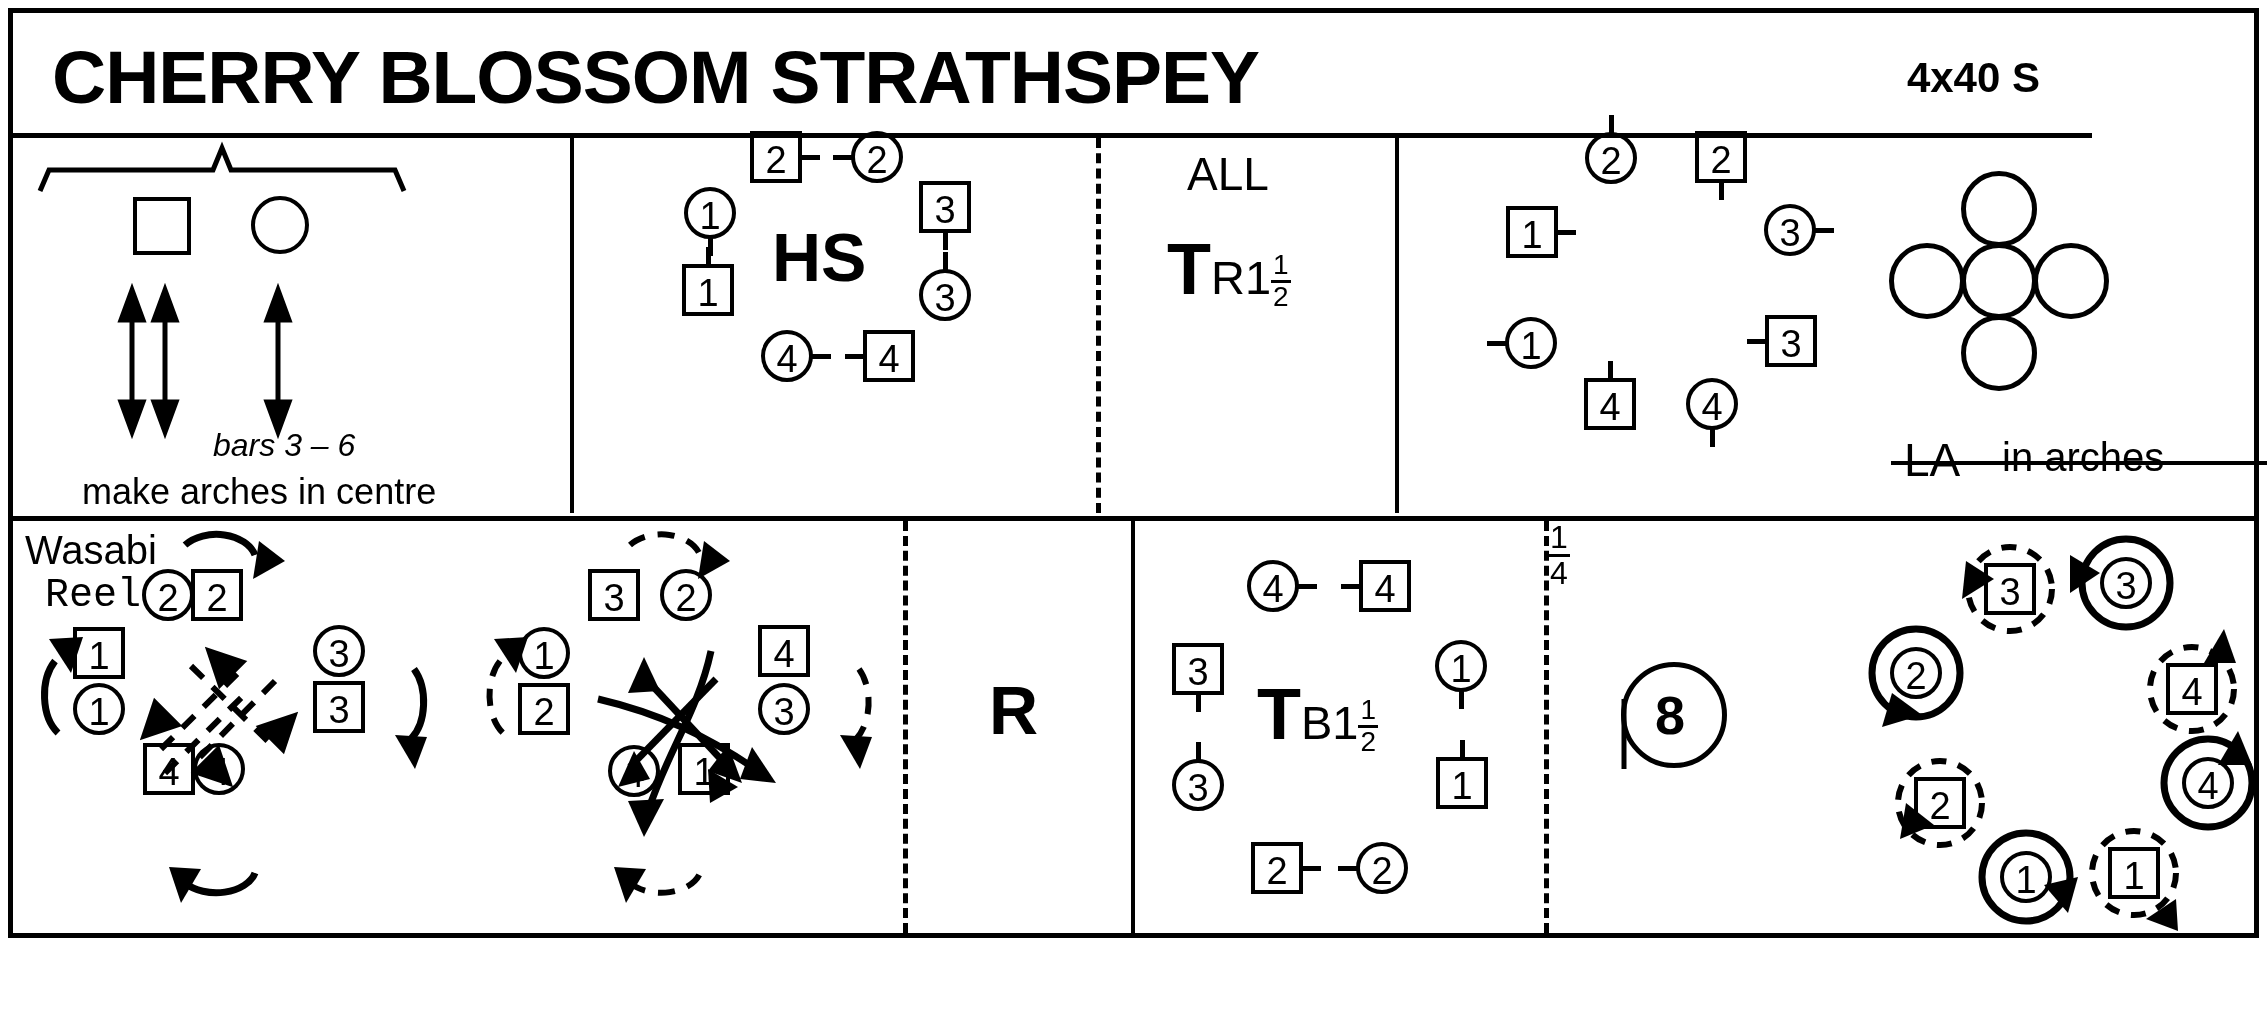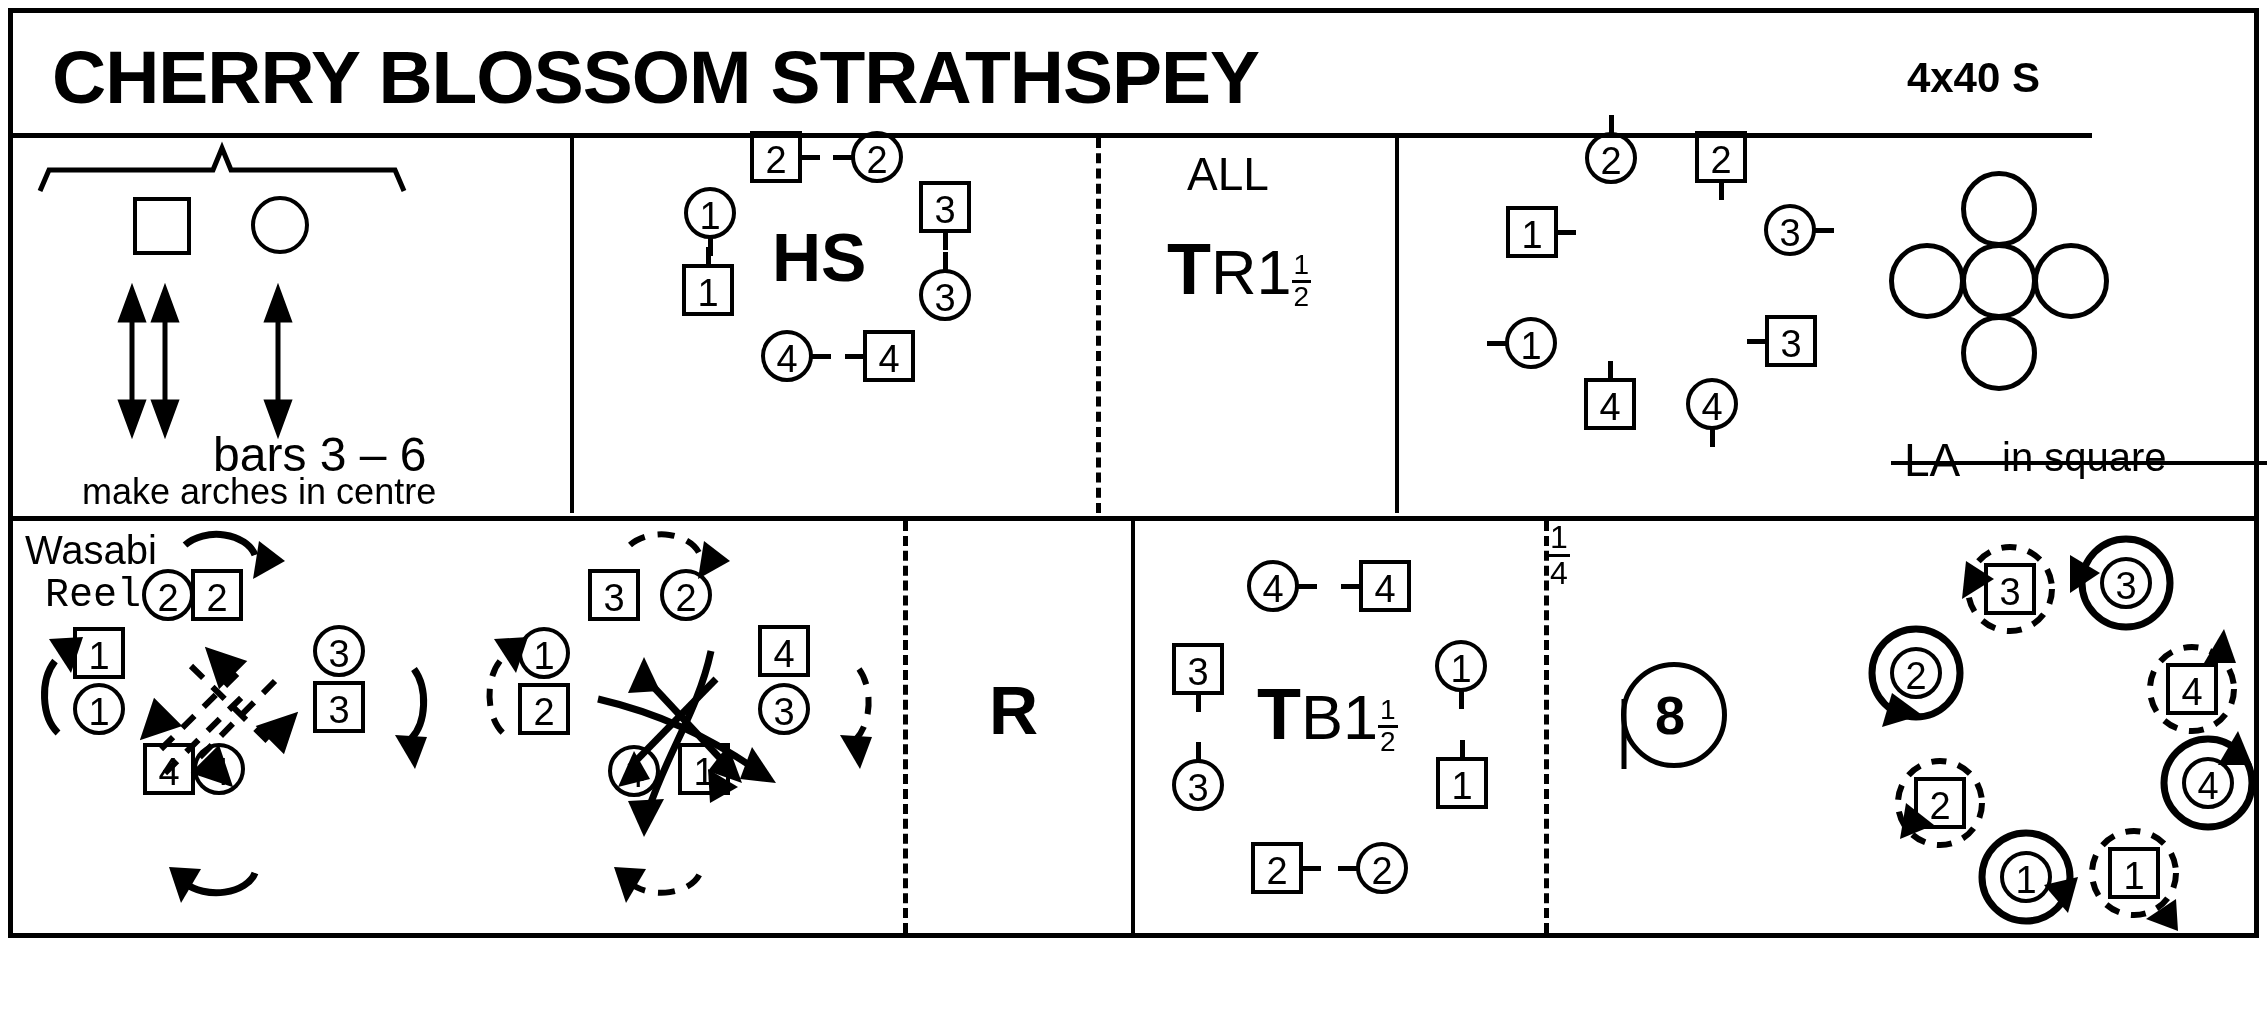--- a/index.html
+++ b/index.html
@@ -69,21 +69,21 @@
 
   svg.ov { position:absolute; left:0; top:0; overflow:visible; pointer-events:none; }
 
   
   .footer-left  { position:absolute; left:10px;  top:952px; font-size:40px; white-space:nowrap; }
   .footer-right { position:absolute; right:28px; top:958px; font-size:34px; white-space:nowrap; }
 
   
   .formula { position:absolute; white-space:nowrap; }
   .formula .big { font-size:72px; font-weight:bold; }
-  .formula .sub { font-size:63px; }
+  .formula .sub { font-size:47px; }
   .frac { display:inline-block; vertical-align:-0.42em; text-align:center;
           font-size:28px; line-height:1.02; }
   .frac .num { display:block; border-bottom:3px solid #000; padding:0 2px; }
   .frac .den { display:block; padding:0 2px; }
 
   .strike { position:relative; }
   .strike:after {
     content:""; position:absolute; left:-13px; right:-13px;
     top:52%; height:4px; background:#000;
   }
@@ -118,21 +118,21 @@
           <line x1="152" y1="166" x2="152" y2="280"></line>
           <polygon points="152,152 141,182 163,182"></polygon>
           <polygon points="152,294 141,264 163,264"></polygon>
 
           <line x1="265" y1="166" x2="265" y2="280"></line>
           <polygon points="265,152 254,182 276,182"></polygon>
           <polygon points="265,294 254,264 276,264"></polygon>
         </g>
       </svg>
 
-      <div class="lbl" style="left:200px; top:289px; font-size:48px;">bars 3 – 6</div>
+      <div class="lbl" style="left:200px; top:289px; font-size:32px;font-style:italic;">bars 3 – 6</div>
       <div class="lbl" style="left:53px; top:333px; font-size:36px;margin-left:16px;">make arches in centre</div>
     </div>
 
     <div class="vdiv" style="left:557px;"></div>
 
     <div class="cell" style="left:561px; width:520px;">
       <div class="dancer sq" style="left:176px; top:-7px;">
         <span>2</span>
         <i class="tick right"></i>
       </div>
@@ -212,21 +212,21 @@
         <i class="tick down"></i>
       </div>
 
       <div class="plain-circle" style="left:562px; top:33px;  width:76px; height:76px;"></div>
       <div class="plain-circle" style="left:490px; top:105px; width:76px; height:76px;"></div>
       <div class="plain-circle" style="left:562px; top:105px; width:76px; height:76px;"></div>
       <div class="plain-circle" style="left:634px; top:105px; width:76px; height:76px;"></div>
       <div class="plain-circle" style="left:562px; top:177px; width:76px; height:76px;"></div>
 
       <div class="lbl strike" style="left:505px; top:295px; font-size:46px;">LA</div>
-      <div class="lbl" style="left:603px; top:297px; font-size:40px;">in square</div>
+      <div class="lbl" style="left:603px; top:297px; font-size:40px;">in arches</div>
     </div>
   </div>
 
   <div class="row2">
 
     <div class="cell" style="left:0; width:445px;">
       <div class="lbl" style="left:12px; top:7px; font-size:40px;">Wasabi</div>
       <div class="lbl" style="left:32px; top:52px; font-size:40px;font-family:Liberation Mono, monospace;">Reel</div>
 
       <svg class="ov" width="445" height="417">

